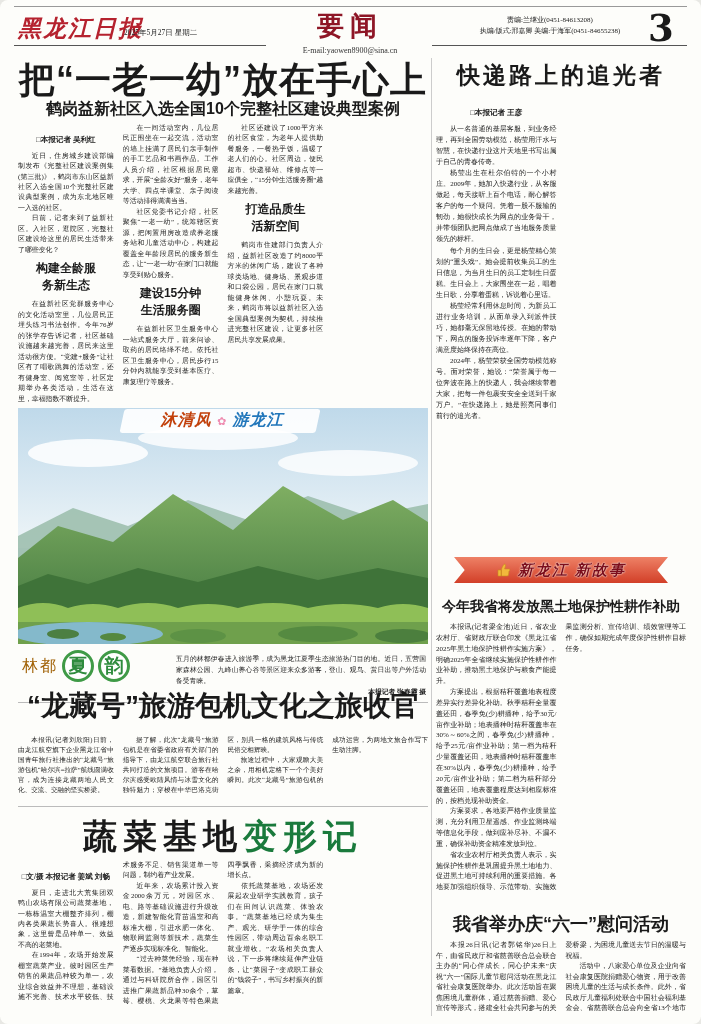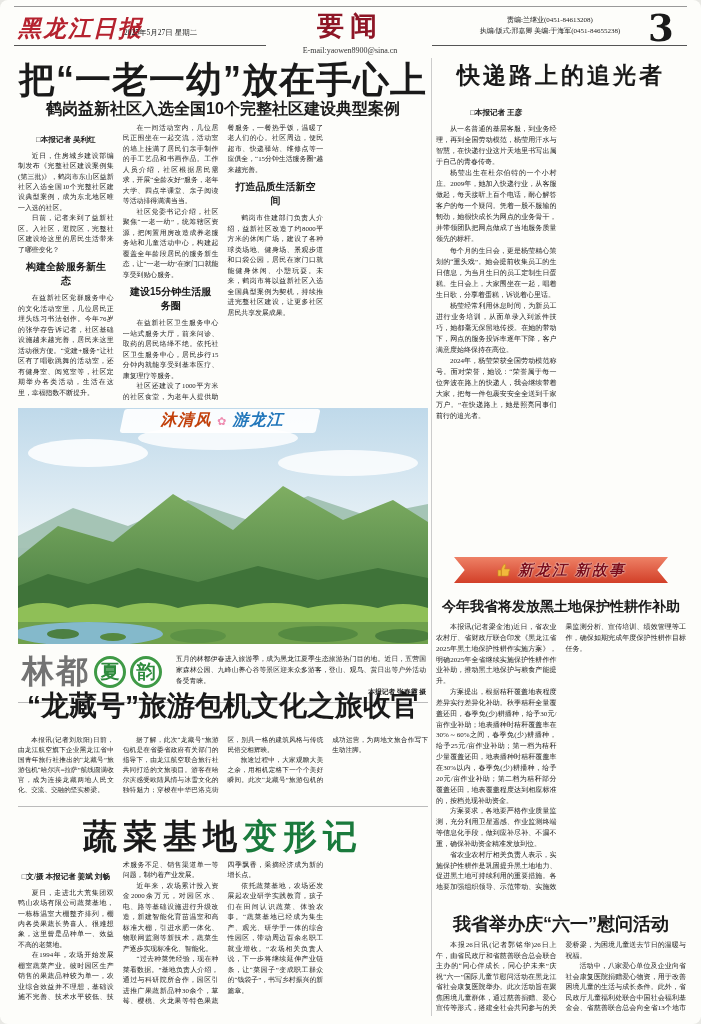--- a/index.html
+++ b/index.html
@@ -22,21 +22,21 @@
   .section-email { font-size:8px; color:#333; margin-top:2px; }
   .editors { left:455px; top:15px; width:190px; font-size:7px; color:#222; text-align:center; line-height:1.6; }
   .pageno { left:648px; top:6px; font-size:37px; font-weight:900; font-family:"DejaVu Serif",serif; }
   .hdr-line-l { left:14px; top:45px; width:252px; border-top:1.5px solid #555; }
   .hdr-line-r { left:432px; top:45px; width:255px; border-top:1.5px solid #555; }
   .vdivider  { left:431px; top:58px; height:958px; border-left:1px solid #ccc; }
 
   
   .flow p { font-size:6.9px; line-height:1.52; text-align:justify; text-indent:2em; color:#222; }
   .flow .byline { text-align:center; text-indent:0; font-weight:bold; font-size:7.6px; margin:11px 0 5px; }
-  .flow .subhead { text-align:center; text-indent:0; font-weight:900; font-size:10px; margin:5px 4px;
+  .flow .subhead { text-align:center; text-indent:0; font-weight:900; font-size:12px; margin:5px 14px;
                    font-family:"Liberation Sans","DejaVu Sans",sans-serif; }
   .cols4 { column-count:4; column-gap:9px; column-fill:auto; overflow:hidden; }
   .cols2 { column-count:2; column-gap:9px; column-fill:auto; overflow:hidden; }
 
   
   .lead-h1 { left:18px; top:56px; width:410px; text-align:center; font-size:36px; font-weight:700;
              letter-spacing:1px; font-family:"Liberation Sans","DejaVu Sans",sans-serif; }
   .lead-h2 { left:18px; top:99px; width:410px; text-align:center; font-size:16px; font-weight:700;
              font-family:"Liberation Sans","DejaVu Sans",sans-serif; }
   .lead-body { left:18px; top:123px; width:410px; height:282px; }
@@ -47,21 +47,21 @@
   .photo-strip { position:absolute; left:104px; top:1px; width:196px; height:24px;
                  background:rgba(255,255,255,.92); transform:skewX(-12deg); border-radius:3px; }
   .photo-strip-txt { position:absolute; left:112px; top:2px; width:184px; text-align:center;
                  font-size:16px; font-weight:900; font-style:italic; letter-spacing:1px;
                  font-family:"Liberation Sans","DejaVu Sans",sans-serif; }
   .ov-green { color:#c2410c; } .ov-flower { color:#ef8bb0; font-size:11px; } .ov-blue { color:#2277bb; }
 
   
   .cap-row { left:18px; top:648px; width:410px; height:50px; }
   .brand { position:absolute; left:4px; top:2px; display:flex; align-items:center; }
-  .brand-txt { font-size:32px; font-weight:700; color:#737373;
+  .brand-txt { font-size:16px; font-weight:400; color:#a16207;
                font-family:"Liberation Sans","DejaVu Sans",sans-serif; letter-spacing:2px; }
   .badge { width:32px; height:32px; border:3px solid #3f9a46; border-radius:50%;
            display:flex; align-items:center; justify-content:center; margin-left:4px;
            font-size:19px; font-weight:900; color:#2e8b3d; background:#fff;
            font-family:"Liberation Sans","DejaVu Sans",sans-serif; }
   .caption { position:absolute; left:158px; top:6px; width:250px; font-size:6.8px; line-height:1.6;
              text-align:justify; color:#222; }
   .credit { display:block; text-align:right; font-weight:bold; }
   .rule-1 { left:18px; top:702px; width:410px; border-top:1px solid #bbb; }
 

